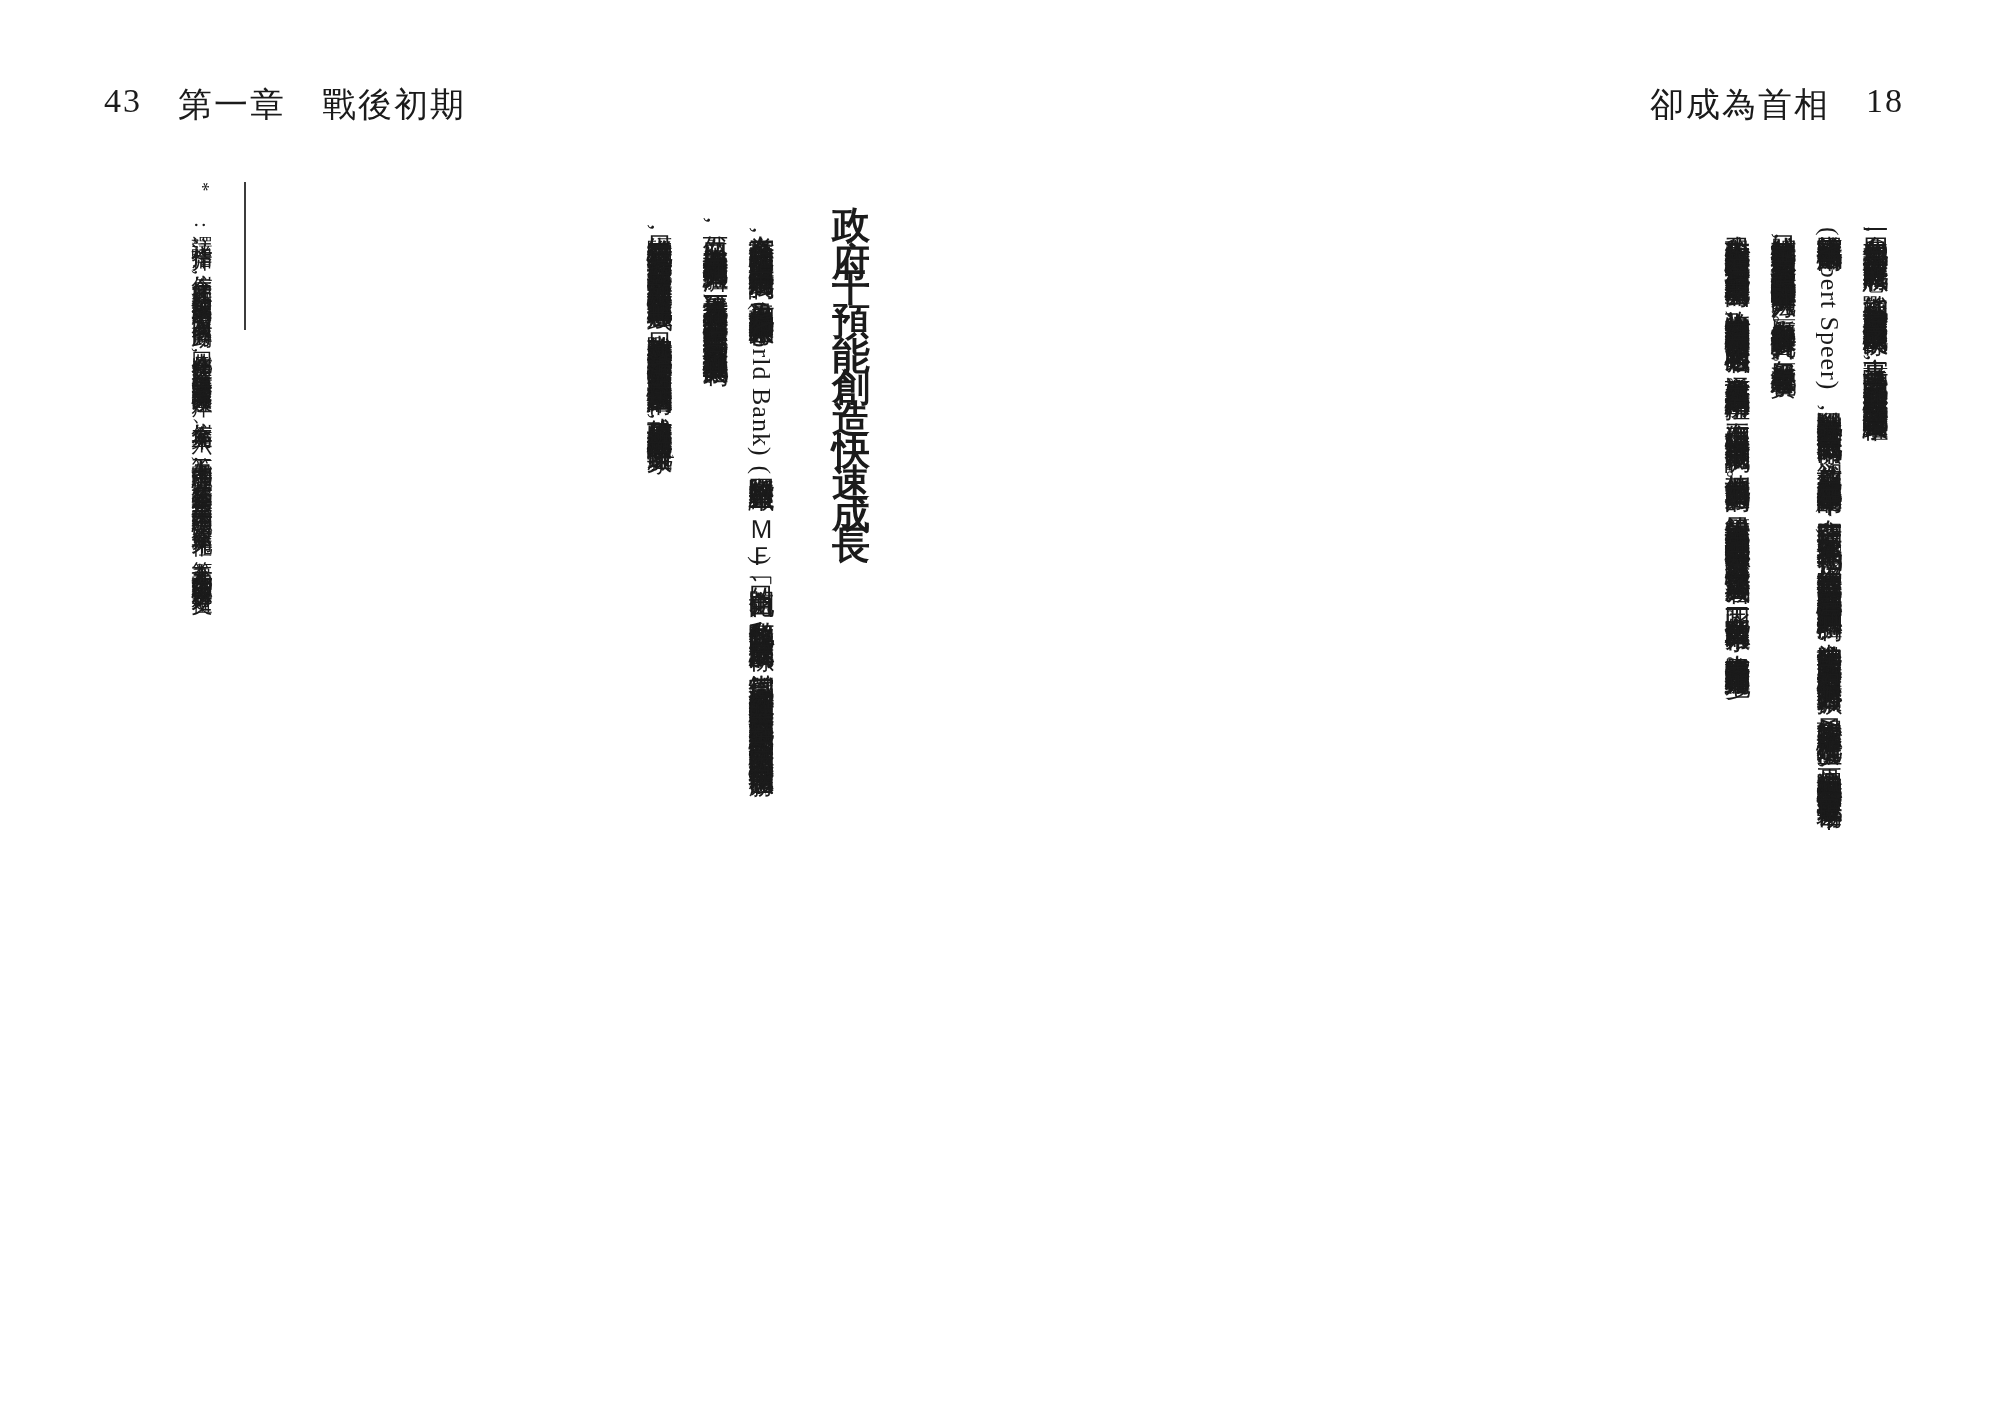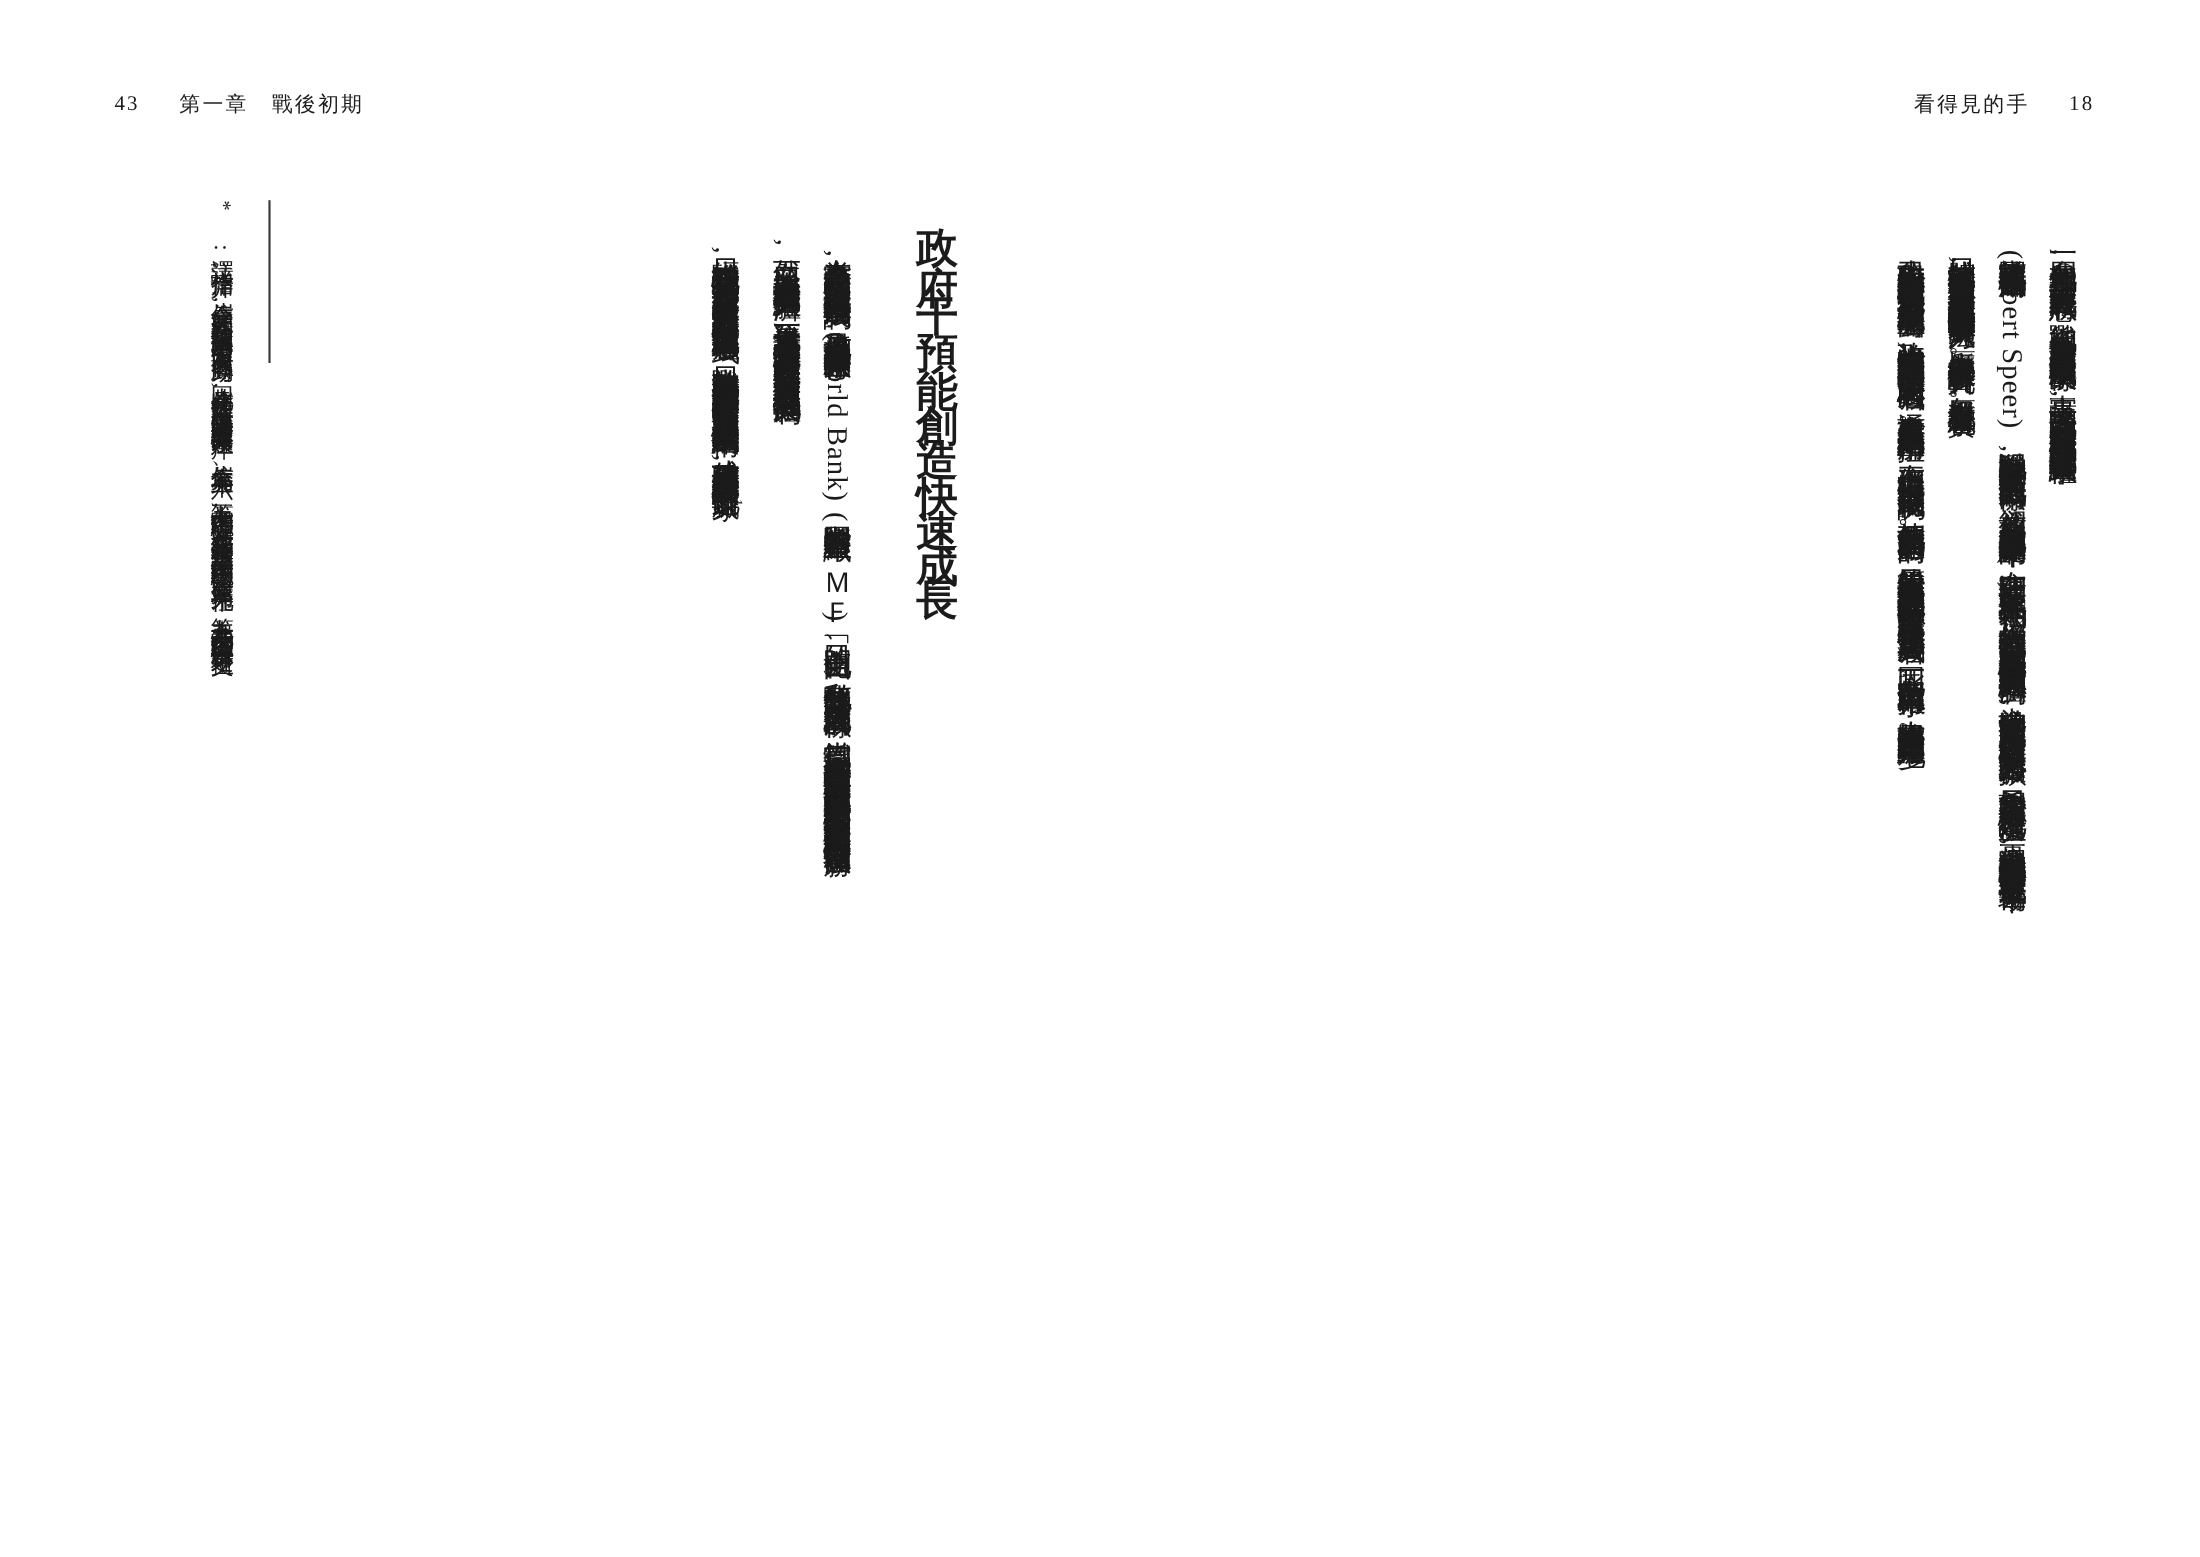--- a/index.html
+++ b/index.html
@@ -12,23 +12,23 @@
     font-family: "Liberation Serif", "DejaVu Serif", serif;
     color: #1b1b1b;
     overflow: hidden;
   }
 
   
   .running-head {
     position: absolute;
     top: 82px;
     display: flex;
-    align-items: center;
+    align-items: flex-start;
     gap: 36px;
-    font-size: 19px;
+    font-size: 34px;
     letter-spacing: 2px;
     white-space: nowrap;
   }
   .running-head.left  { left: 104px; }
   .running-head.right { right: 96px; }
 
   
   .vbody {
     position: absolute;
     top: 163px;
@@ -84,21 +84,21 @@
 <body>
 
 <div class="spread">
 
   <div class="running-head left">
     <span>43</span>
     <span>第一章　戰後初期</span>
   </div>
 
   <div class="running-head right">
-    <span>看得見的手</span>
+    <span>卻成為首相</span>
     <span>18</span>
   </div>
 
   <div class="vbody right-page-body">
     <p>自一九四〇年代初期至今,日本公司就一直處於戰時狀態。戰後初期,美國急於向世界展示占領後的日本已經被改造成美國的樣子。事實上,隨著冷戰開始,美國決定維持日本的戰時狀態,並讓戰時的官僚菁英繼續掌權。</p>
     <p>當德國戰時經濟部長斯佩爾(Albert Speer)以戰犯身分被關在斯潘道監獄時,他在戰時的日本同僚*,卻成為首相,並與其胞弟共同領導日本關鍵的十二年。在這段期間(一九五〇年代末至一九七〇年代初),仍掌控大權的戰時官僚菁英,得以完善戰爭期間所實行的那套快速動員資源的「總動員經濟」體制。由於這套體制的產能太過龐大,而國內經濟體的規模有限,它必須向海外擴張。希望日本變強的美國,允許這種情況發生。正是這個戰時總動員的經濟體制,帶領著日本在戰後征服了世界市場。</p>
     <p>日式體制的特殊本質之所以長期不為人知,主要是因為許多當代經濟理論採取脫離歷史且通常違背事實的研究方法。歷史為經濟學家提供許多研究資料。忽視歷史就等於在忽視事實。</p>
     <p>大公司與政治人物在日本的經濟奇蹟模式中確實扮演重要角色,但到最後經濟的表現並非由公司、政治人物與官僚體制所組成的三角結構所控制,而是由更核心的大藏省、通商產業省與日本銀行組成的三角結構所掌控。在這三個機構中,日本銀行的形象最為低調。他們如此不愛出風頭是有原因的。儘管日本銀行因為擁有專業知識能掌握最強大的經濟控制工具,而實際統治著日本,但在法律上它仍隸屬於大藏省。因此,它一直假裝自己的權力很小。本書將揭露它實際運用和濫用權力到哪種地步。</p>
   </div>
 

